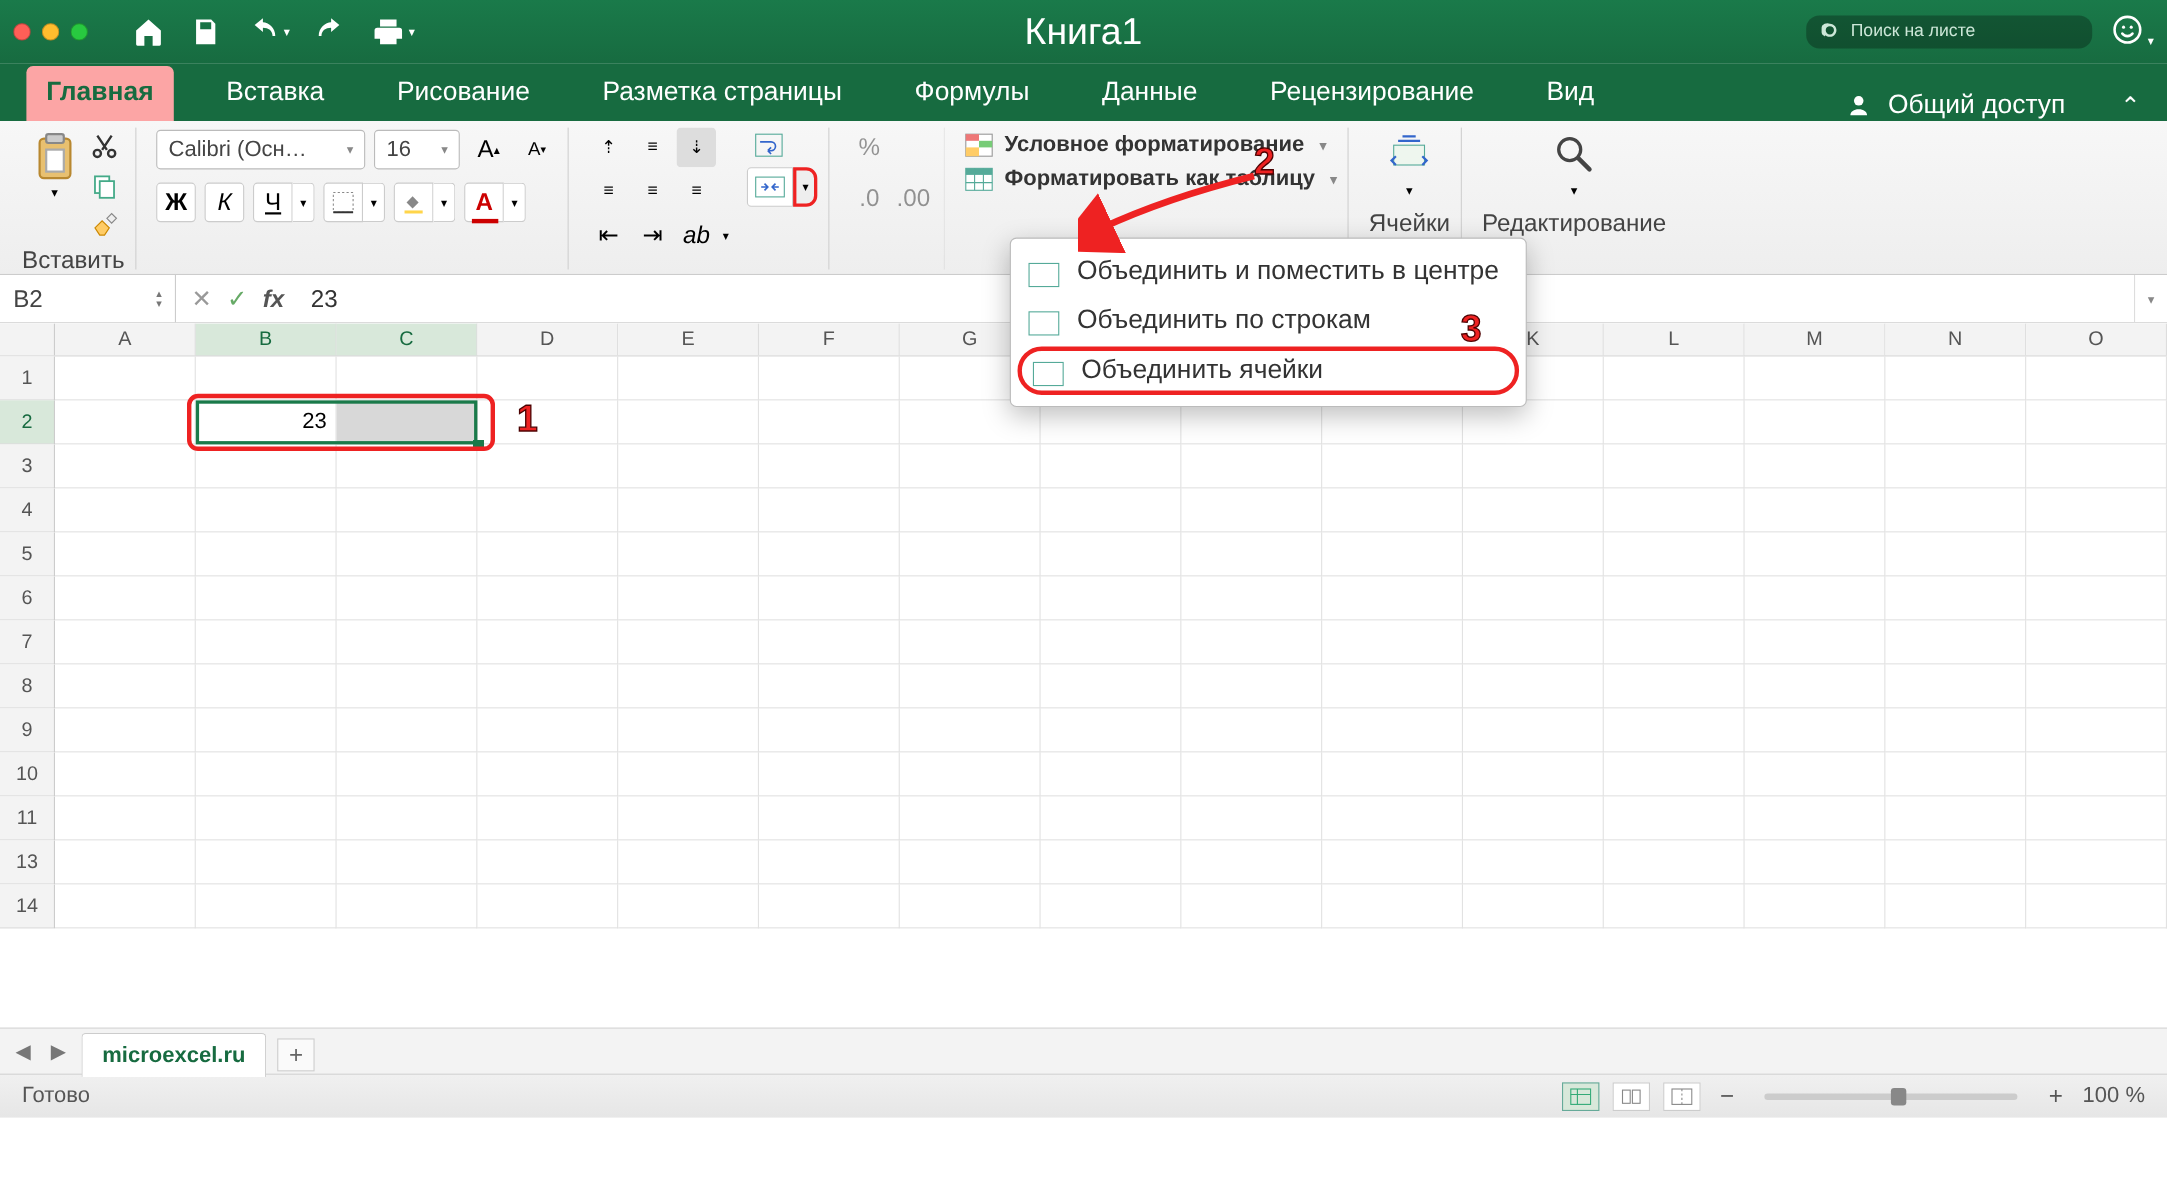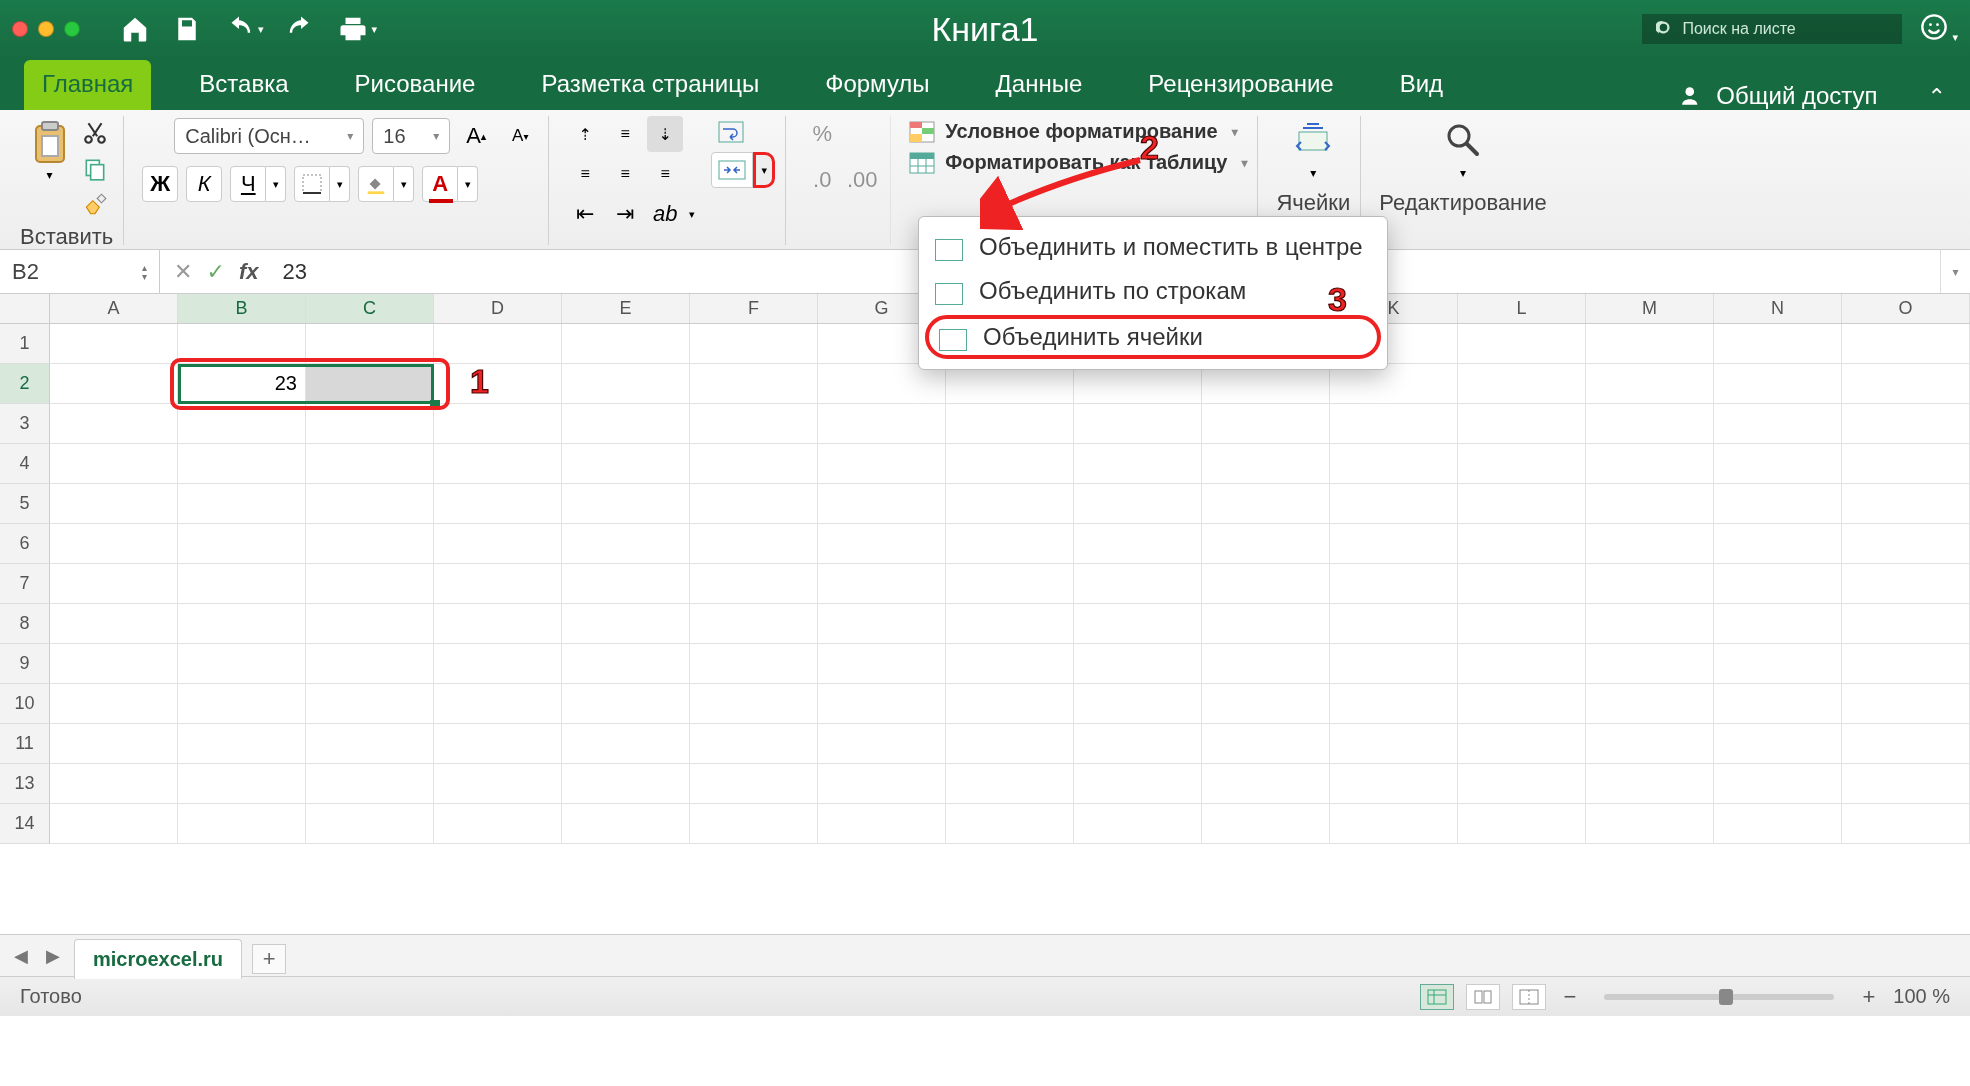--- a/index.html
+++ b/index.html
@@ -8,47 +8,47 @@
 
 .titlebar { height: 58px; background: linear-gradient(#1a7a4a,#176b40); display: flex; align-items: center; padding: 0 12px; color: #fff; position: relative; }
 .traffic { display: flex; gap: 10px; margin-right: 40px; }
 .dot { width: 16px; height: 16px; border-radius: 50%; border: 1px solid rgba(0,0,0,.25); }
 .dot.red { background: #ff5f57; } .dot.yellow { background: #ffbd2e; } .dot.green { background: #28c940; }
 .qat { display: flex; gap: 22px; align-items: center; }
 .qat svg, .qat .ico { width: 30px; height: 30px; fill: #fff; }
 .qat-item { display: flex; align-items: center; gap: 4px; cursor: pointer; }
 .qat-caret { font-size: 11px; }
 .title { position: absolute; left: 50%; transform: translateX(-50%); font-size: 34px; font-weight: 400; }
-.search { margin-left: auto; background: rgba(0,0,0,.28); border-radius: 0; padding: 6px 14px; display: flex; align-items: center; gap: 8px; color: #cde7d8; width: 260px; text-align: right; }
+.search { margin-left: auto; background: rgba(0,0,0,.28); border-radius: 12px; padding: 6px 14px; display: flex; align-items: center; gap: 8px; color: #cde7d8; width: 260px; text-align: right; }
 .smiley { margin-left: 18px; }
 .smiley svg { width: 28px; height: 28px; fill: #fff; }
 
 
 .tabbar { height: 52px; background: #176b40; display: flex; align-items: flex-end; padding: 0 24px; gap: 30px; color: #fff; font-size: 24px; }
 .tab { padding: 10px 18px 12px; cursor: pointer; border-radius: 6px 6px 0 0; }
-.tab.active { background: #84cc16; color: #176b40; font-weight: 400; }
+.tab.active { background: #fca5a5; color: #176b40; font-weight: 700; }
 .share { margin-left: auto; display: flex; align-items: center; gap: 10px; font-size: 24px; }
 .chev-up { font-size: 22px; margin-left: 20px; }
 
 
 .ribbon { height: 140px; background: linear-gradient(#f7f7f7,#eee); border-bottom: 1px solid #ccc; display: flex; padding: 6px 10px 4px; gap: 8px; position: relative; }
 .group { border-right: 1px solid #d0d0d0; padding: 0 10px; display: flex; flex-direction: column; justify-content: flex-start; }
 .group.center-label { align-items: center; }
 .group-label { font-size: 22px; color: #444; margin-top: 6px; }
 
 .paste-area { display: flex; align-items: flex-start; gap: 8px; }
 .paste-btn { display: flex; flex-direction: column; align-items: center; cursor: pointer; }
 .paste-btn .ico-big { width: 48px; height: 52px; }
 .paste-side { display: flex; flex-direction: column; gap: 10px; margin-top: 4px; }
 .paste-side .sico { width: 26px; height: 26px; cursor: pointer; }
 
 .font-group .row { display: flex; gap: 8px; align-items: center; margin-bottom: 8px; }
 .combo { background: #fff; border: 1px solid #bbb; border-radius: 4px; height: 36px; display: flex; align-items: center; padding: 0 10px; font-size: 20px; color: #444; cursor: pointer; }
 .combo .drop { margin-left: 8px; color: #888; font-size: 12px; }
-.fontname { width: 190px; justify-content: space-between; margin-left: 32px; }
+.fontname { width: 190px; justify-content: space-between; }
 .fontsize { width: 78px; justify-content: space-between; }
 .btn-sq { width: 36px; height: 36px; border: 1px solid #ccc; border-radius: 4px; background: #fff; display: flex; align-items: center; justify-content: center; font-size: 22px; cursor: pointer; }
 .btn-sq.ghost { border: 1px solid transparent; background: transparent; }
 .bold { font-weight: 700; } .italic { font-style: italic; } .uline { text-decoration: underline; }
 .split { display: flex; }
 .split .btn-sq:first-child { border-radius: 4px 0 0 4px; }
 .split .btn-sq:last-child { border-left: none; border-radius: 0 4px 4px 0; width: 20px; font-size: 11px; }
 
 .align-grid { display: grid; grid-template-columns: repeat(3,36px); grid-template-rows: repeat(2,36px); gap: 4px; }
 .align-grid .btn-sq { font-size: 16px; }

